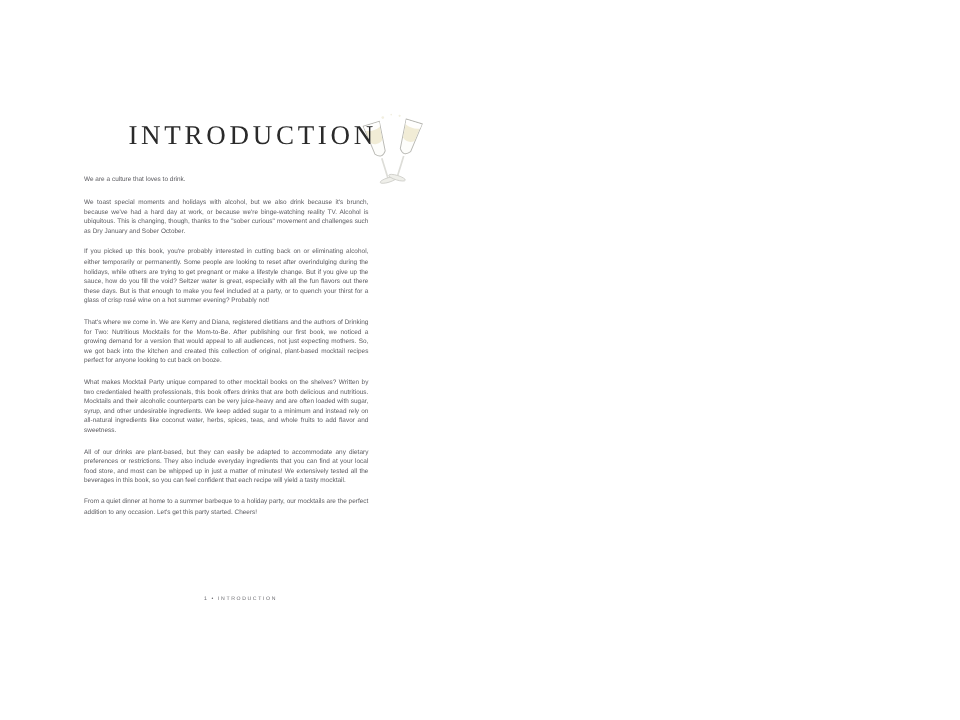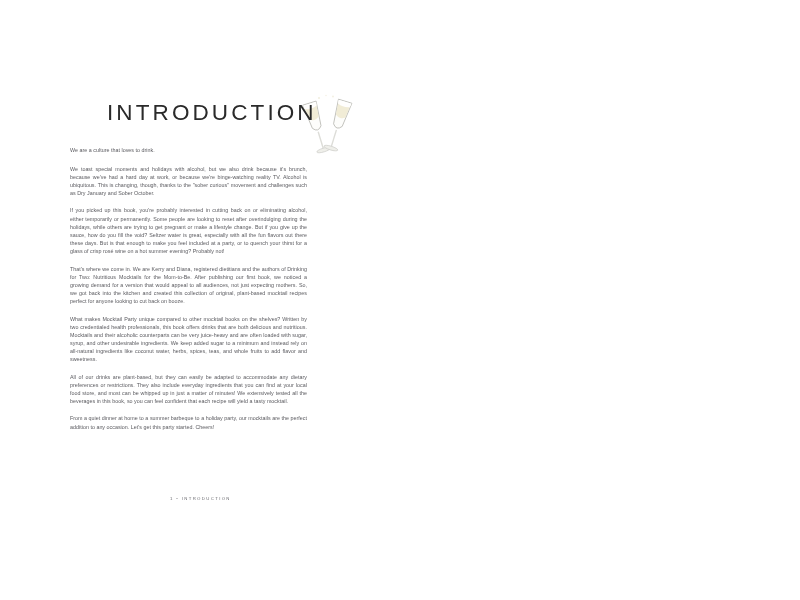--- a/index.html
+++ b/index.html
@@ -27,21 +27,21 @@
     height: 600px;
     box-sizing: border-box;
     background: #ffffff;
   }
   .page-left  { width: 400px; padding: 0; }
   .page-right { width: 400px; padding: 0; }
 
   
   .chapter-title {
     position: absolute;
-    font-family: Liberation Sans, sans-serif;
+    font-family: Liberation Serif, serif;
     font-weight: 300;
     color: #2a2a2a;
     white-space: nowrap;
   }
   .title-left {
     left: 107px;
     top: 100px;
     font-size: 22.5px;
     letter-spacing: 3.1px;
   }

